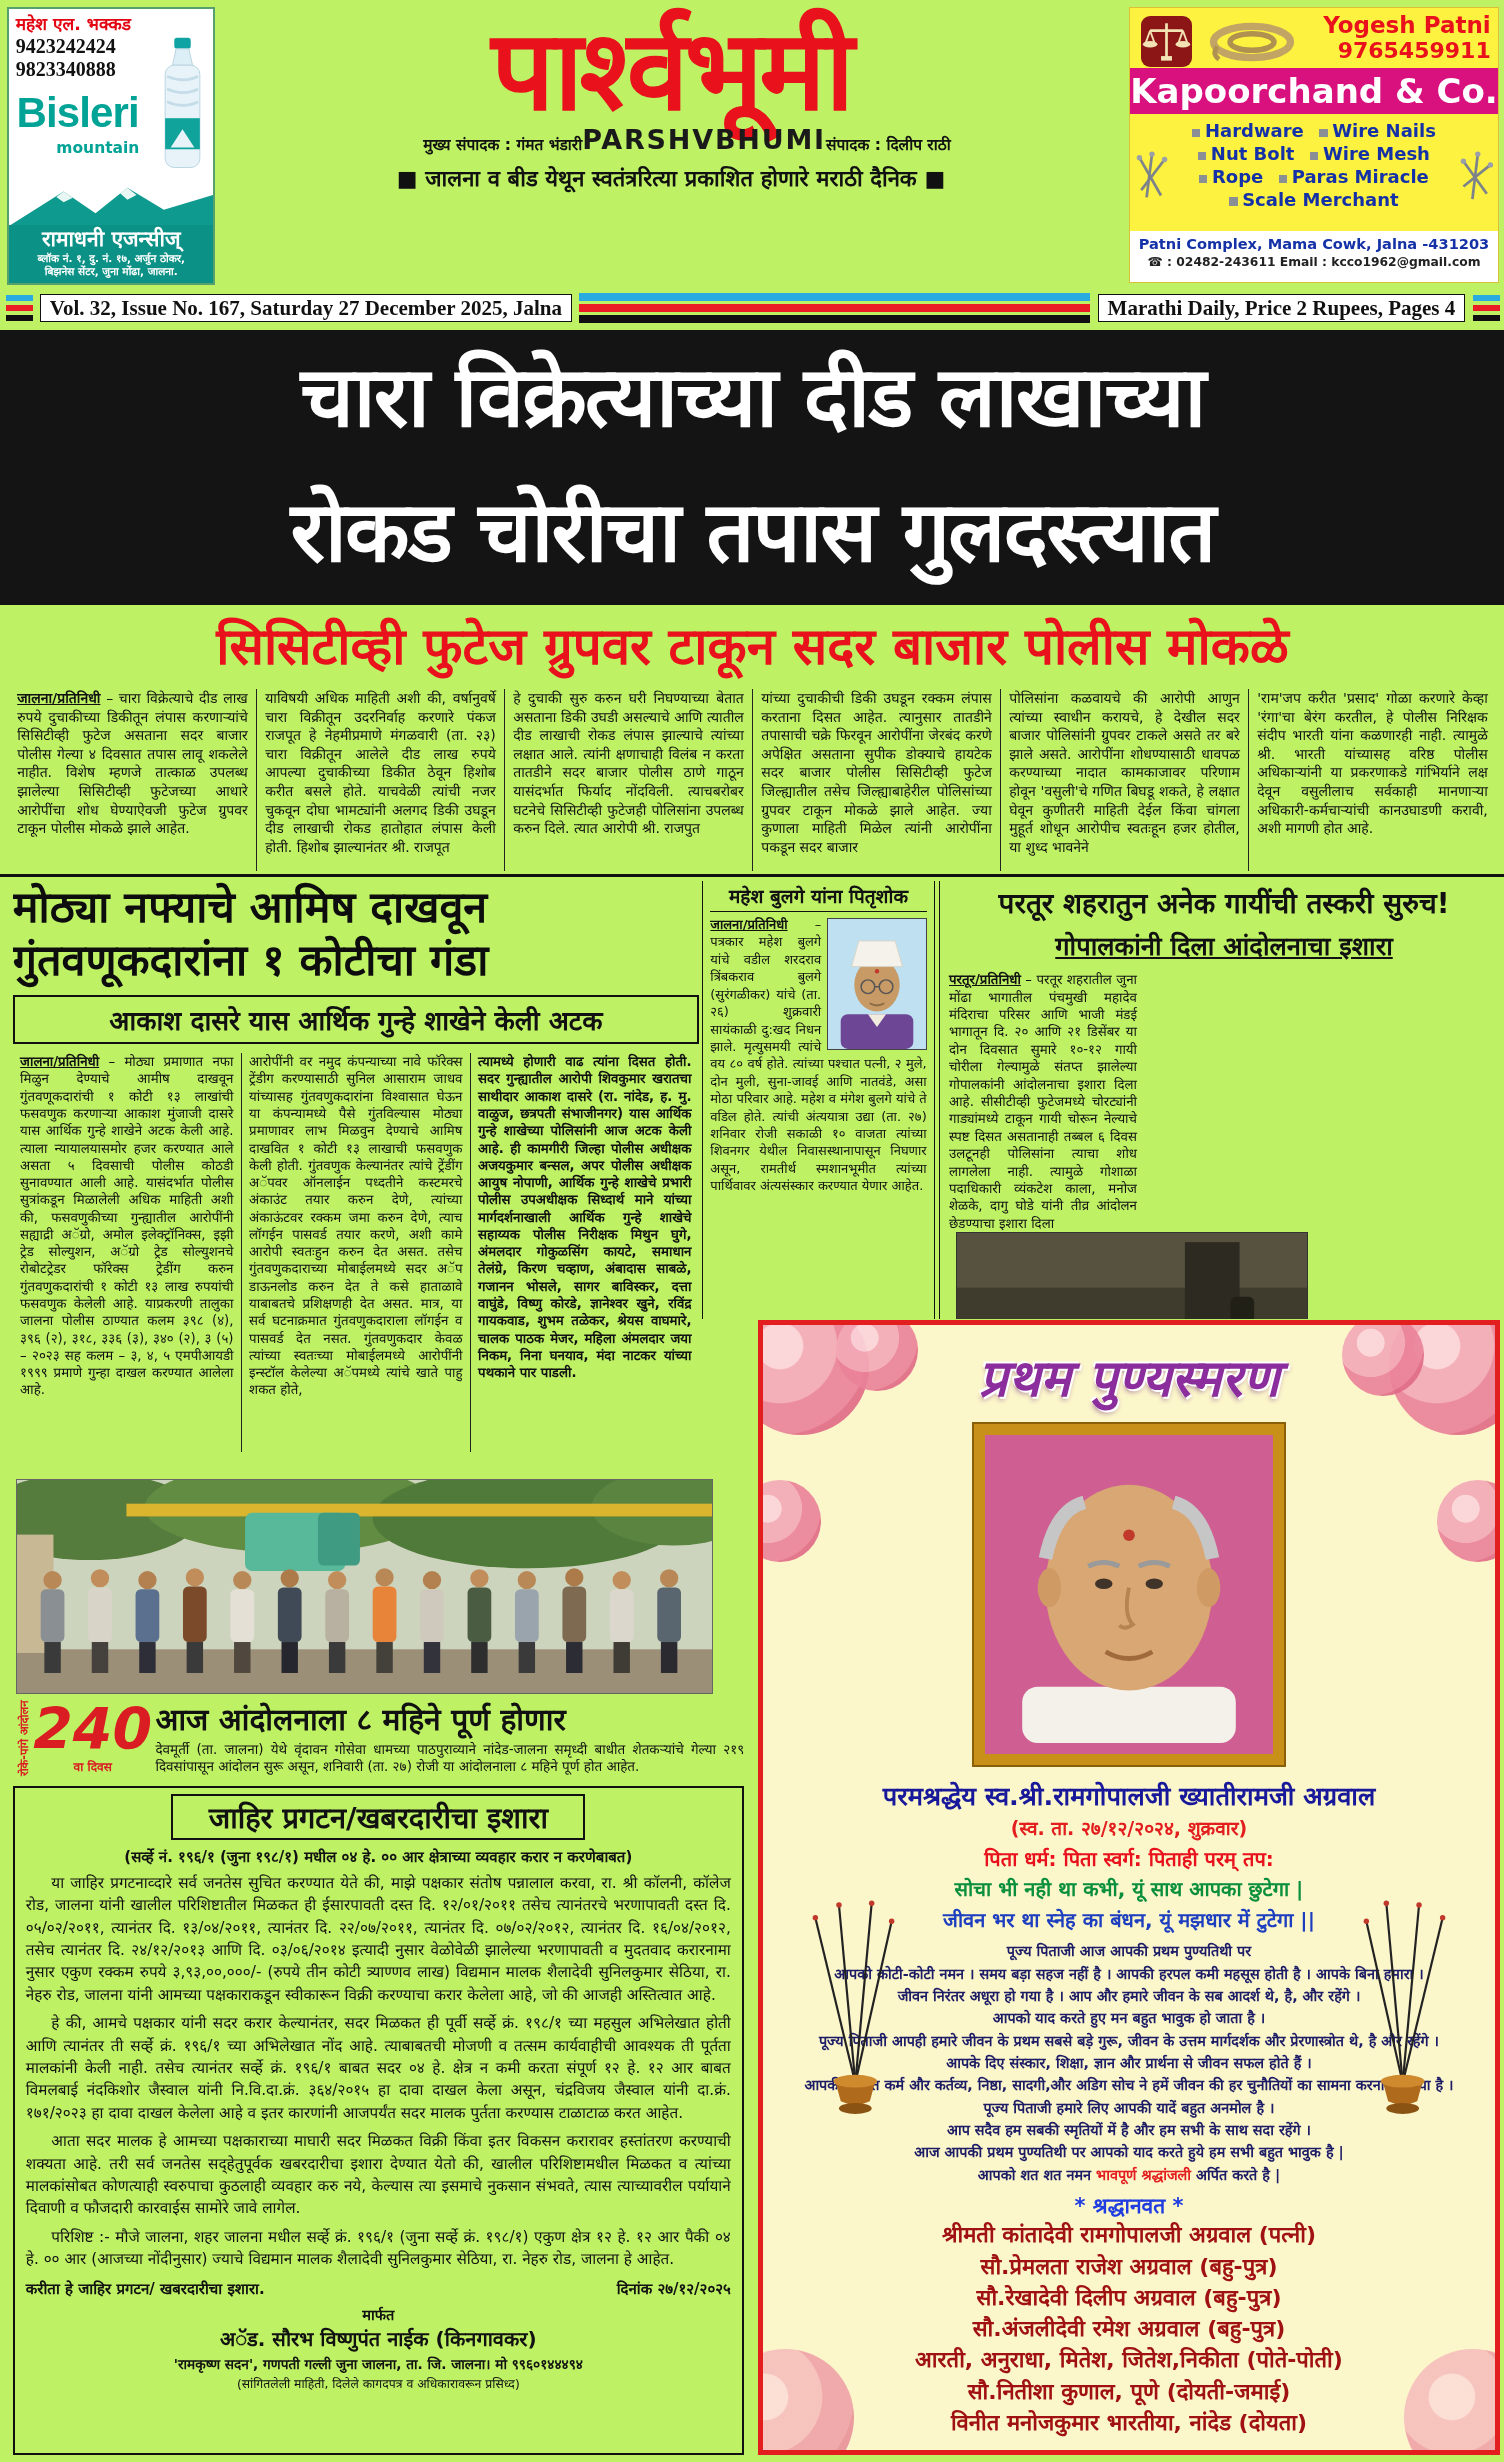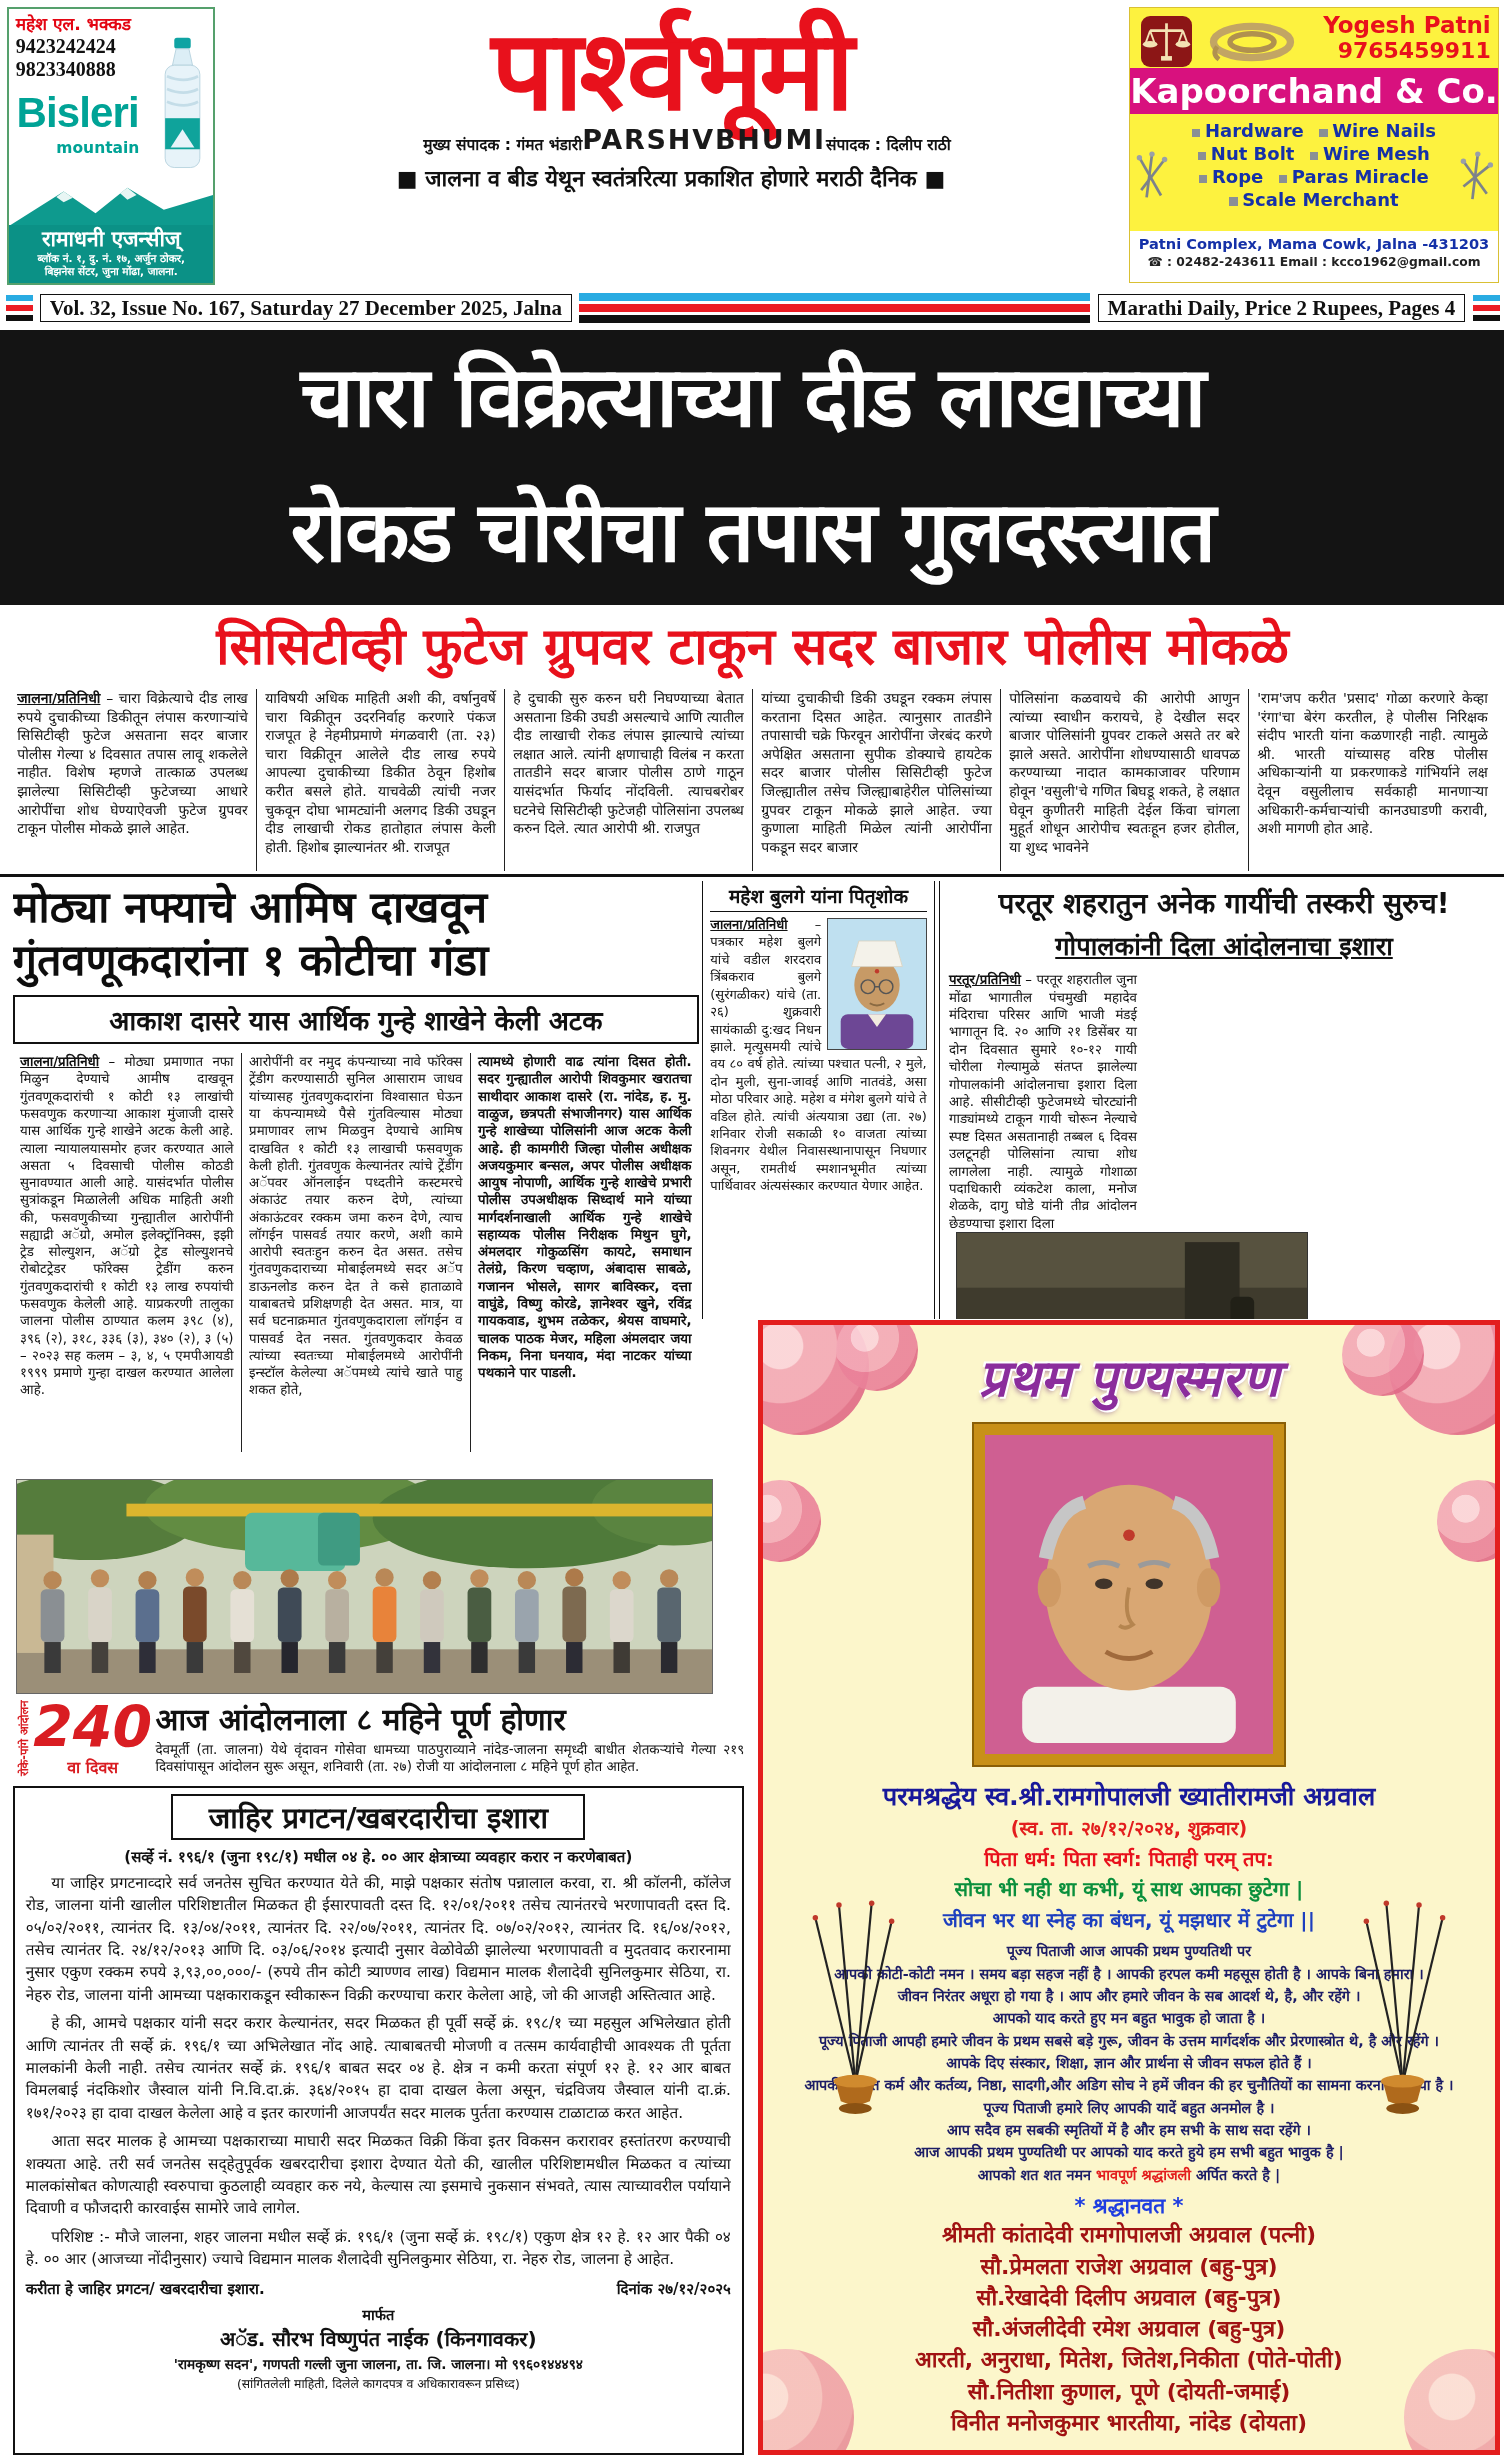--- a/index.html
+++ b/index.html
@@ -1,16 +1,16 @@
 <!DOCTYPE html>
 <html style="font-size:14.6px"><head>
 <meta charset="utf-8">
 <style>
   html,body{margin:0;padding:0;background:#888;}
-  .page{position:relative;width:1505px;height:2462px;background:#ffffff;margin:0 auto;
+  .page{position:relative;width:1505px;height:2462px;background:#bef264;margin:0 auto;
         font-family:"DejaVu Sans",sans-serif;color:#111;overflow:hidden;}
   .abs{position:absolute;}
   .just{text-align:justify;}
   
   .ad-left{left:7.3px;top:7.3px;width:204px;height:274px;border:2.7px solid #55a06c;background:#fff;overflow:hidden;}
   .ad-left .advname{position:absolute;top:2.7px;left:6.4px;color:#e30613;font-weight:bold;font-size:17.3px;}
   .ad-left .phone{position:absolute;left:6.4px;font-family:"Liberation Serif",serif;font-weight:bold;font-size:20px;line-height:1.1;}
   .ad-left .brand{position:absolute;top:80px;left:7.3px;color:#00a396;font-weight:bold;font-size:42px;font-family:"Liberation Sans",sans-serif;letter-spacing:-0.9px;}
   .ad-left .brandsub{position:absolute;top:130px;left:47px;color:#00a396;font-weight:bold;font-size:15.5px;}
   .ad-left .mtn{position:absolute;left:0;bottom:57px;width:100%;height:40px;}
@@ -79,21 +79,21 @@
   .cattle .below{font-size:13.3px;line-height:1.31;margin-top:4.6px;}
   .jump{font-weight:bold;}
   
   .gphoto{left:16.4px;top:1479px;width:695px;height:213px;border:0.9px solid #666;}
   
   .andolan{left:16.4px;top:1698px;width:728px;height:80px;display:flex;overflow:hidden;}
   .badge{width:139px;display:flex;align-items:center;}
   .badge .vtxt{writing-mode:vertical-rl;transform:rotate(180deg);color:#d91d22;font-weight:bold;font-size:11.4px;height:77px;text-align:center;}
   .badge .numwrap{text-align:center;margin-left:1.8px;}
   .badge .num{color:#d91d22;font-size:57px;font-weight:bold;font-style:italic;line-height:1;}
-  .badge .sub{color:#d91d22;font-size:16px;font-weight:bold;}
+  .badge .sub{color:#d91d22;font-size:12px;font-weight:bold;}
   .andolan .right{flex:1;}
   .andolan .h{font-size:30px;font-weight:bold;}
   .andolan .b{font-size:13.5px;line-height:1.3;margin-top:1.8px;}
   
   .notice{left:12.8px;top:1786px;width:731px;height:669px;border:2.7px solid #111;box-sizing:border-box;
           padding:5.5px 11px 3.6px;overflow:hidden;}
   .notice .tbox{width:410px;margin:0 auto;border:2.7px solid #111;text-align:center;font-size:29px;font-weight:bold;padding:1.8px 0;}
   .notice .sub{text-align:center;font-weight:bold;font-size:15px;margin-top:5.5px;}
   .notice p{margin:6.4px 0 0;font-size:15.3px;line-height:1.46;text-indent:25.5px;}
   .notice .closerow{display:flex;justify-content:space-between;font-weight:bold;font-size:15px;margin-top:7.3px;}

